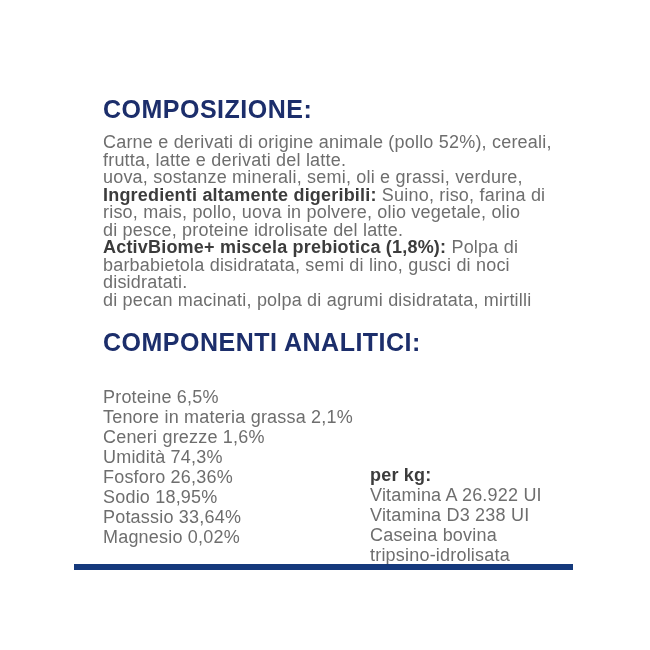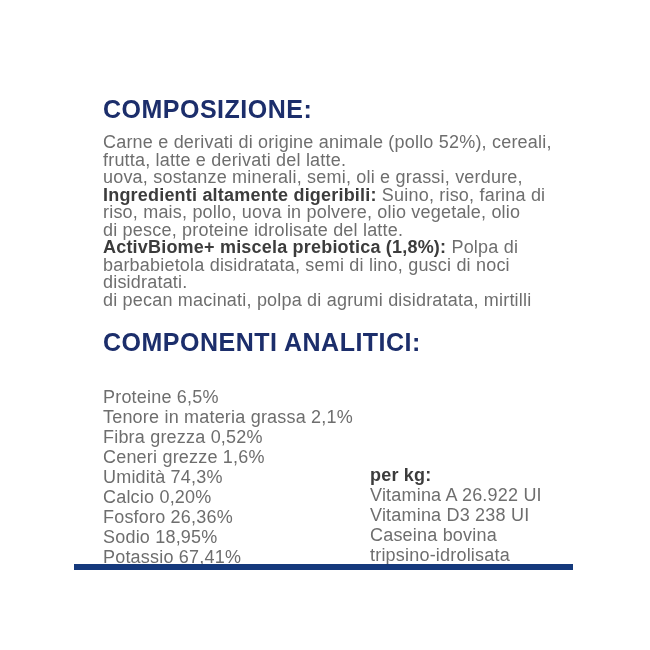--- a/index.html
+++ b/index.html
@@ -86,27 +86,25 @@
     <div class="line"><span class="b"></span><span>barbabietola disidratata, semi di lino, gusci di noci</span></div>
     <div class="line"><span class="b"></span><span>disidratati.</span></div>
     <div class="line"><span class="b"></span><span>di pecan macinati, polpa di agrumi disidratata, mirtilli</span></div>
   </div>
 
   <h2 class="section-heading" id="componenti-heading">COMPONENTI ANALITICI:</h2>
 
   <div class="analytic-col" id="analytic-left">
     <div class="line">Proteine 6,5%</div>
     <div class="line">Tenore in materia grassa 2,1%</div>
-    <div class="line">Fibra grezza 0,52%</div>
     <div class="line">Ceneri grezze 1,6%</div>
     <div class="line">Umidità 74,3%</div>
-    <div class="line">Calcio 0,20%</div>
     <div class="line">Fosforo 26,36%</div>
     <div class="line">Sodio 18,95%</div>
-    <div class="line">Potassio 67,41%</div>
+    <div class="line">Potassio 33,64%</div>
     <div class="line">Magnesio 0,02%</div>
   </div>
 
   <div class="analytic-col" id="per-kg-col">
     <div class="line bold-label">per kg:</div>
     <div class="line">Vitamina A 26.922 UI</div>
     <div class="line">Vitamina D3 238 UI</div>
     <div class="line">Caseina bovina</div>
     <div class="line">tripsino-idrolisata</div>
     <div class="line">250 mg</div>

